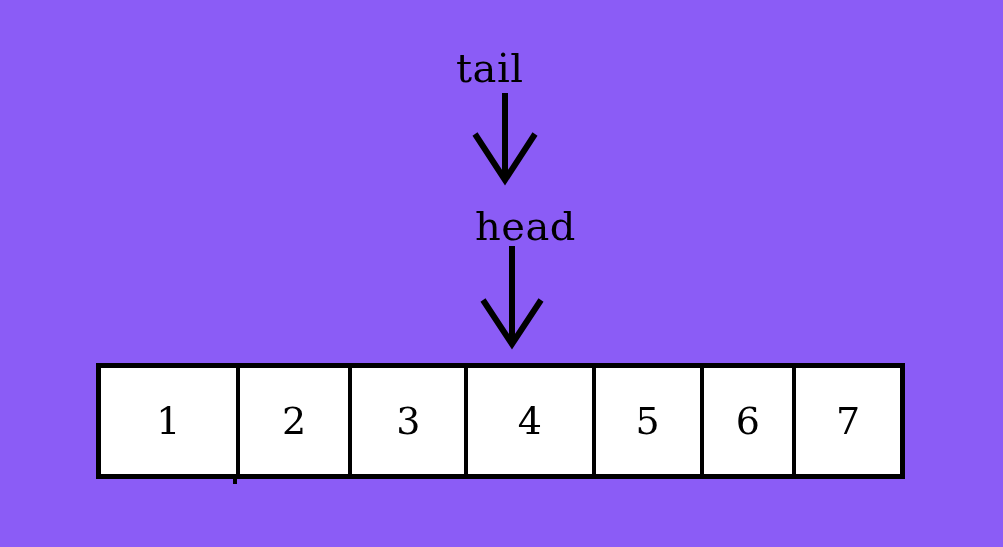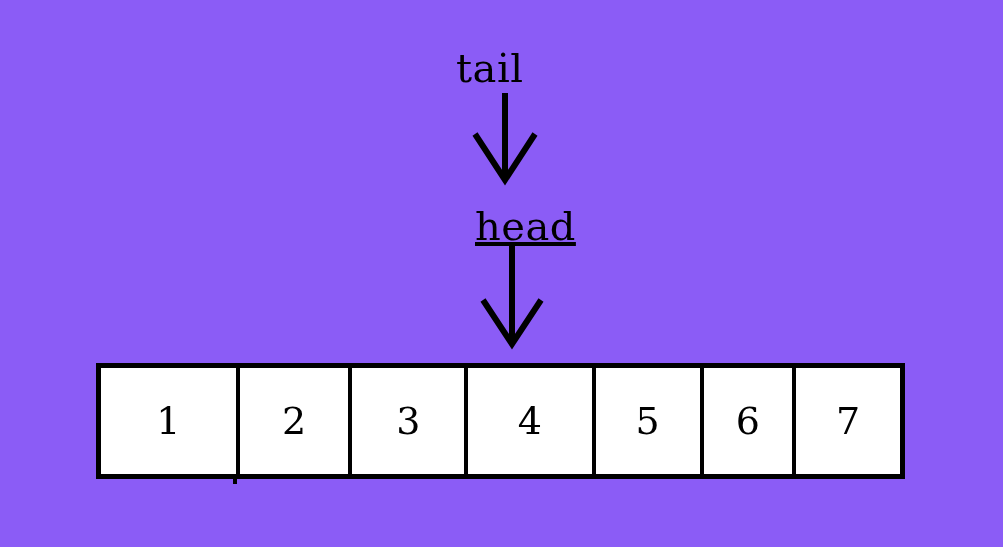--- a/index.html
+++ b/index.html
@@ -31,21 +31,20 @@
     white-space: nowrap;
     letter-spacing: 0.5px;
   }
   #tail-label {
     left: 456px;
     top: 48px;
   }
   #head-label {
     left: 475px;
     top: 206px;
-    text-decoration: underline;
   }
 
   
   .arrow-svg {
     position: absolute;
     overflow: visible;
   }
   #tail-arrow { left: 465px; top: 92px; }
   #head-arrow { left: 470px; top: 245px; }
 

